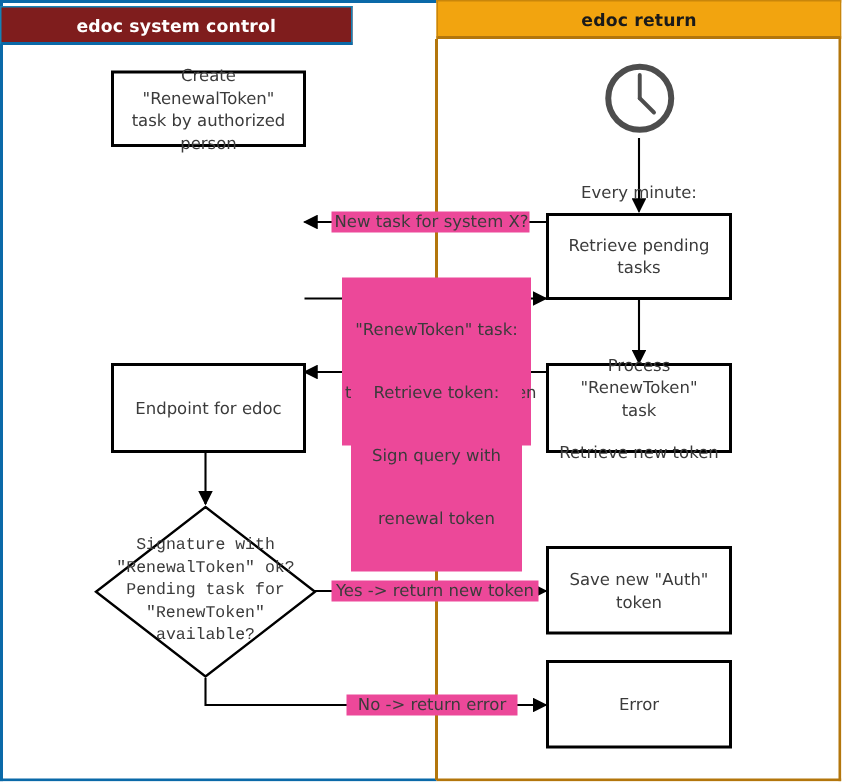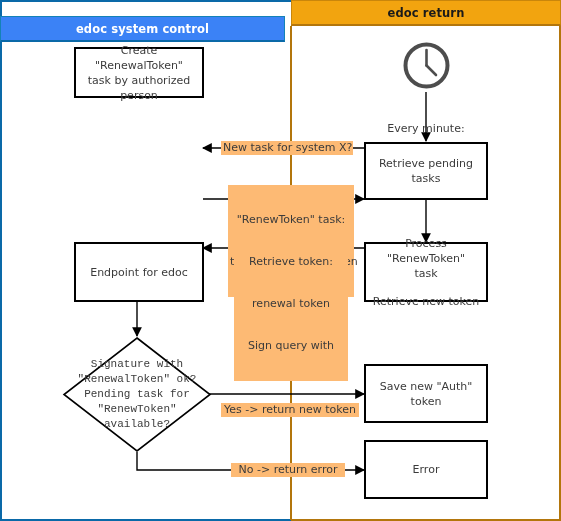--- a/index.html
+++ b/index.html
@@ -54,23 +54,23 @@
     height: 26px;
     line-height: 24px;
     text-align: center;
     font-size: 11.5px;
     font-weight: bold;
     color: #ffffff;
     letter-spacing: 0.1px;
   }
   .pool-header-left {
     left: 0;
-    top: 16px;
-    width: 285px;
-    background: #3b82f6;
+    top: 4px;
+    width: 235px;
+    background: #7f1d1d;
     border: 1px solid #1482b6;
     border-bottom: 2px solid #0a69a8;
   }
   .pool-header-right {
     left: 291px;
     top: 0;
     width: 270px;
     background: #f2a40f;
     color: #1a1a1a;
     border: 1px solid #c9860b;
@@ -127,21 +127,21 @@
     height: 521px;
     pointer-events: none;
   }
   
   .edge-label {
     position: absolute;
     font-size: 11px;
     line-height: 14px;
     color: #3b3b3b;
     text-align: center;
-    background: #fdba74;
+    background: #ec4899;
     white-space: pre;
     padding: 0 2px;
   }
   
   .clock {
     position: absolute;
   }
   .caption {
     position: absolute;
     font-size: 11px;
@@ -250,21 +250,21 @@
 
   <div class="edge-label" style="left:221px; top:141px; width:128px;">New task for system X?</div>
 
   <div class="edge-label" style="left:228px; top:185px; width:122px;">
     <div>"RenewToken" task:</div>
     <div>transmit renewal token</div>
   </div>
 
   <div class="edge-label" style="left:234px; top:227px; width:110px;">
     <div>Retrieve token:</div>
+    <div>Sign query with</div>
     <div>renewal token</div>
-    <div>Sign query with</div>
-  </div>
-
-  <div class="edge-label" style="left:221px; top:387px; width:134px;margin-top:16px;">Yes -&gt; return new token</div>
+  </div>
+
+  <div class="edge-label" style="left:221px; top:387px; width:134px;">Yes -&gt; return new token</div>
 
   <div class="edge-label" style="left:215px; top:463px; width:110px;margin-left:16px;">No -&gt; return error</div>
 
 </div>
 
 </body></html>

